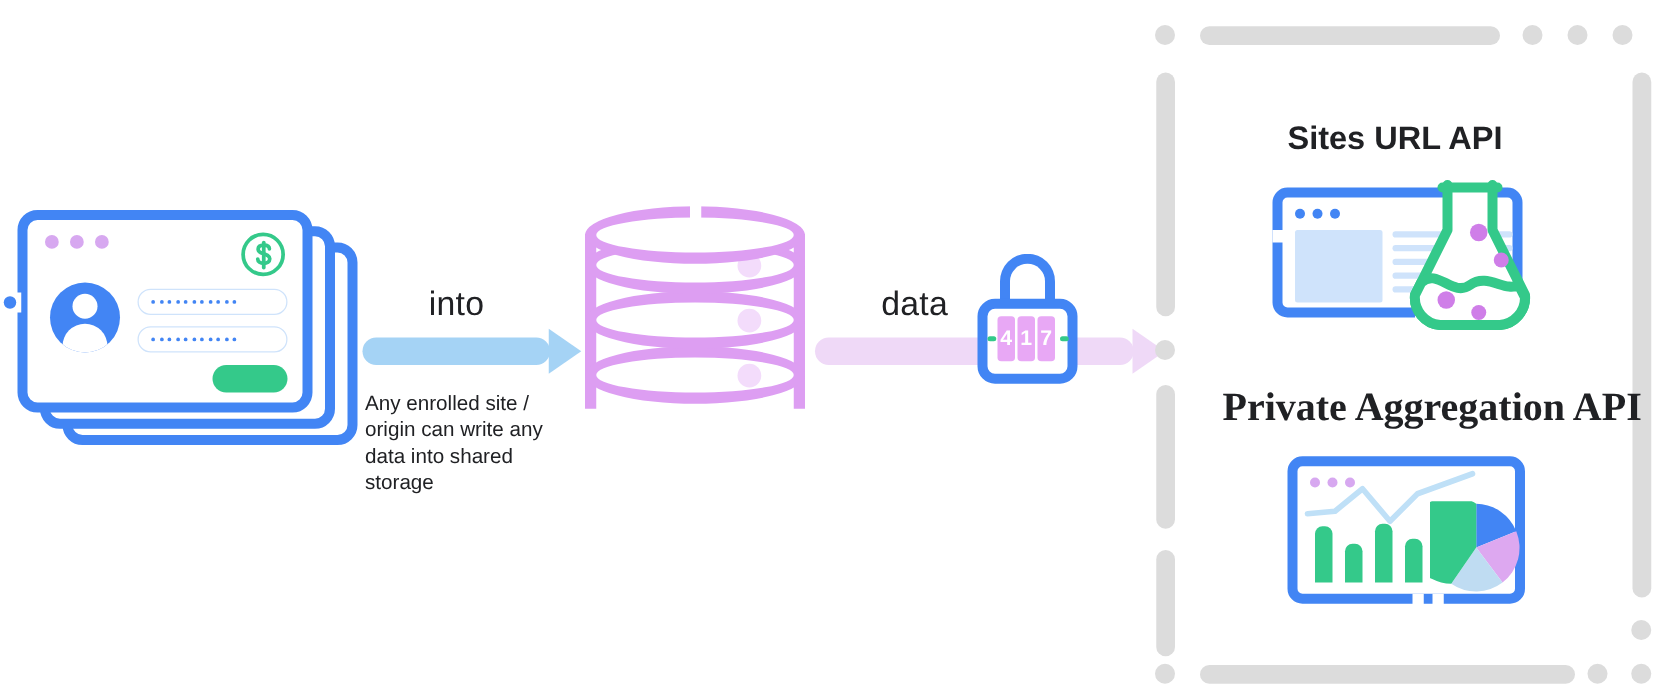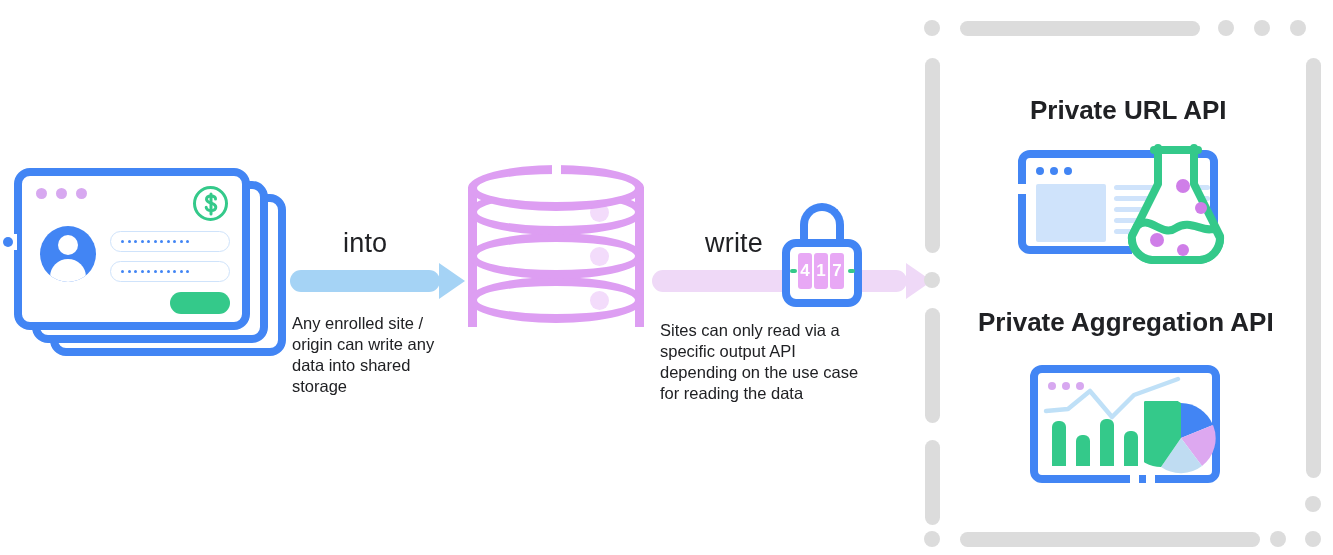--- a/index.html
+++ b/index.html
@@ -205,29 +205,25 @@
     <div class="cyl-dot" style="left:122px;top:126px;"></div>
     <div class="cyl-band" style="top:68px;z-index:2;"></div>
     <div class="cyl-dot" style="left:122px;top:82px;"></div>
     <div class="cyl-band" style="top:24px;z-index:3;"></div>
     <div class="cyl-dot" style="left:122px;top:38px;"></div>
     <div class="cyl-band" style="top:0px;z-index:4;background:#fff;"></div>
 
     <div style="position:absolute;left:84px;top:-2px;width:9px;height:12px;background:#fff;z-index:6;"></div>
   </div>
 
-  <div class="arrow-label" style="left:705px;top:228px;">write</div>
+  <div class="arrow-label" style="left:705px;top:228px;">data</div>
   <div class="arrow" id="read-arrow" style="left:652px;top:270px;width:280px;">
     <div class="shaft" style="width:255px;"></div>
     <div class="head" style="left:254px;"></div>
   </div>
-  <div class="caption" style="left:660px;top:320px;width:250px;">Sites can only read via a
-specific output API
-depending on the use case
-for reading the data</div>
 
   <div id="lock">
     <div class="lock-shackle"></div>
     <div class="lock-body"></div>
     <div class="dash" style="left:8px;"></div>
     <div class="tumblers">
       <span class="tumbler">4</span>
       <span class="tumbler">1</span>
       <span class="tumbler">7</span>
     </div>
@@ -248,21 +244,21 @@
     <div class="bd" style="left:3px;top:430px;width:15px;height:85px;"></div>
 
     <div class="bd" style="left:384px;top:48px;width:15px;height:420px;"></div>
     <div class="bd" style="left:383px;top:486px;width:16px;height:16px;"></div>
 
     <div class="bd" style="left:2px;top:521px;width:16px;height:16px;"></div>
     <div class="bd" style="left:38px;top:522px;width:300px;height:15px;"></div>
     <div class="bd" style="left:348px;top:521px;width:16px;height:16px;"></div>
     <div class="bd" style="left:383px;top:521px;width:16px;height:16px;"></div>
 
-    <div class="heading" style="left:108px;top:85px;font-size:26px;">Private URL API</div>
+    <div class="heading" style="left:108px;top:85px;font-size:26px;">Sites URL API</div>
 
     <div id="select-url-art">
       <div class="api-browser" style="left:0;top:0;width:200px;height:104px;">
         <div class="dots-row" style="left:10px;top:9px;gap:6px;">
           <span class="dot blue" style="width:8px;height:8px;"></span>
           <span class="dot blue" style="width:8px;height:8px;"></span>
           <span class="dot blue" style="width:8px;height:8px;"></span>
         </div>
         <div class="img-block" style="left:10px;top:26px;width:70px;height:58px;"></div>
         <div class="txt-line" style="left:88px;top:27px;width:44px;"></div>
@@ -283,21 +279,21 @@
           <path d="M34 8 L78 8" stroke="#34c98a" stroke-width="8" stroke-linecap="round"></path>
           <path d="M17 84 C30 72 42 96 56 86 C70 76 84 92 95 86 L100 96 A22 22 0 0 1 80 118 L32 118 A22 22 0 0 1 12 94 Z" fill="#ffffff" stroke="#34c98a" stroke-width="8" stroke-linejoin="round"></path>
           <circle cx="63" cy="44" r="7" fill="#cf7ee8"></circle>
           <circle cx="81" cy="66" r="6" fill="#cf7ee8"></circle>
           <circle cx="37" cy="98" r="7" fill="#cf7ee8"></circle>
           <circle cx="63" cy="108" r="6" fill="#cf7ee8"></circle>
         </svg>
       </div>
     </div>
 
-    <div class="heading" style="left:56px;top:297px;font-size:26px;">Private Aggregation API</div>
+    <div class="heading" style="left:56px;top:297px;font-size:32px;font-family:Liberation Serif, serif;">Private Aggregation API</div>
 
     <div id="priv-agg-art">
       <div class="api-browser" style="left:0;top:0;width:190px;height:118px;">
         <div class="dots-row" style="left:10px;top:9px;gap:6px;">
           <span class="dot purple" style="width:8px;height:8px;"></span>
           <span class="dot purple" style="width:8px;height:8px;"></span>
           <span class="dot purple" style="width:8px;height:8px;"></span>
         </div>
         <svg width="176" height="104" viewBox="0 0 176 104" style="position:absolute;left:0;top:0;" aria-hidden="true">
           <polyline points="8,38 30,36 52,18 74,44 96,22 140,6" fill="none" stroke="#bfe0f7" stroke-width="4.5" stroke-linejoin="round" stroke-linecap="round"></polyline>

